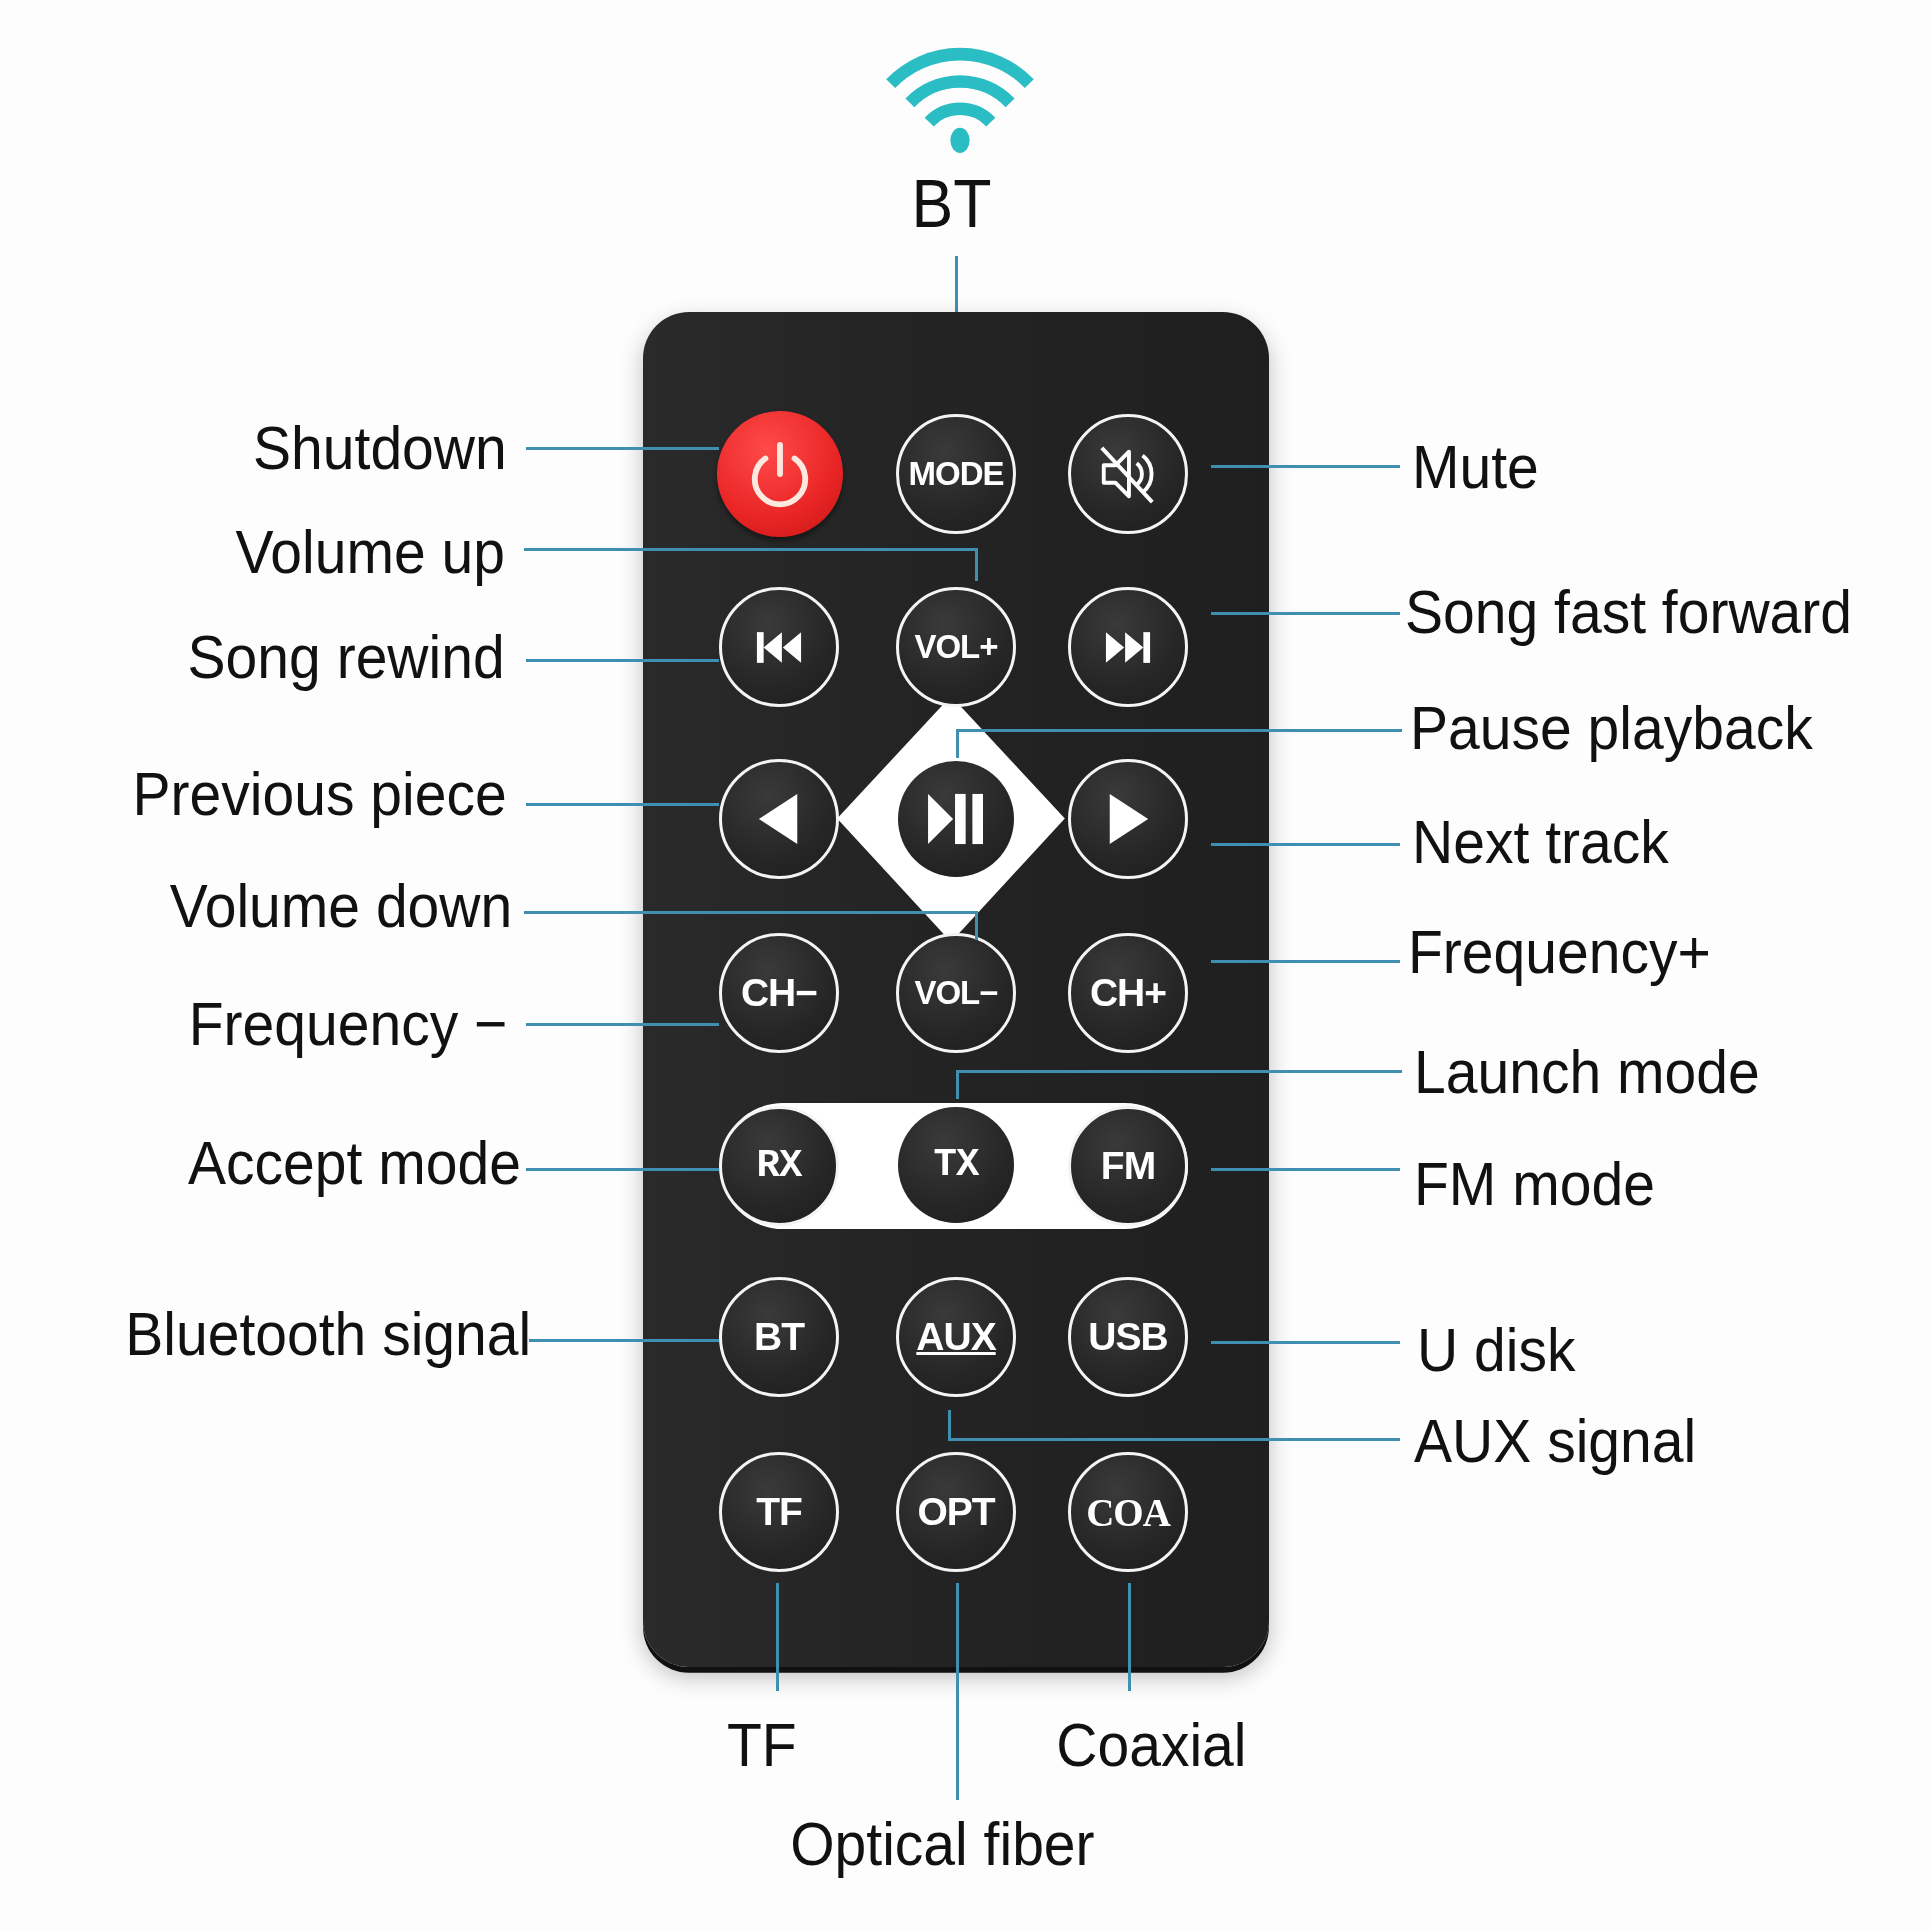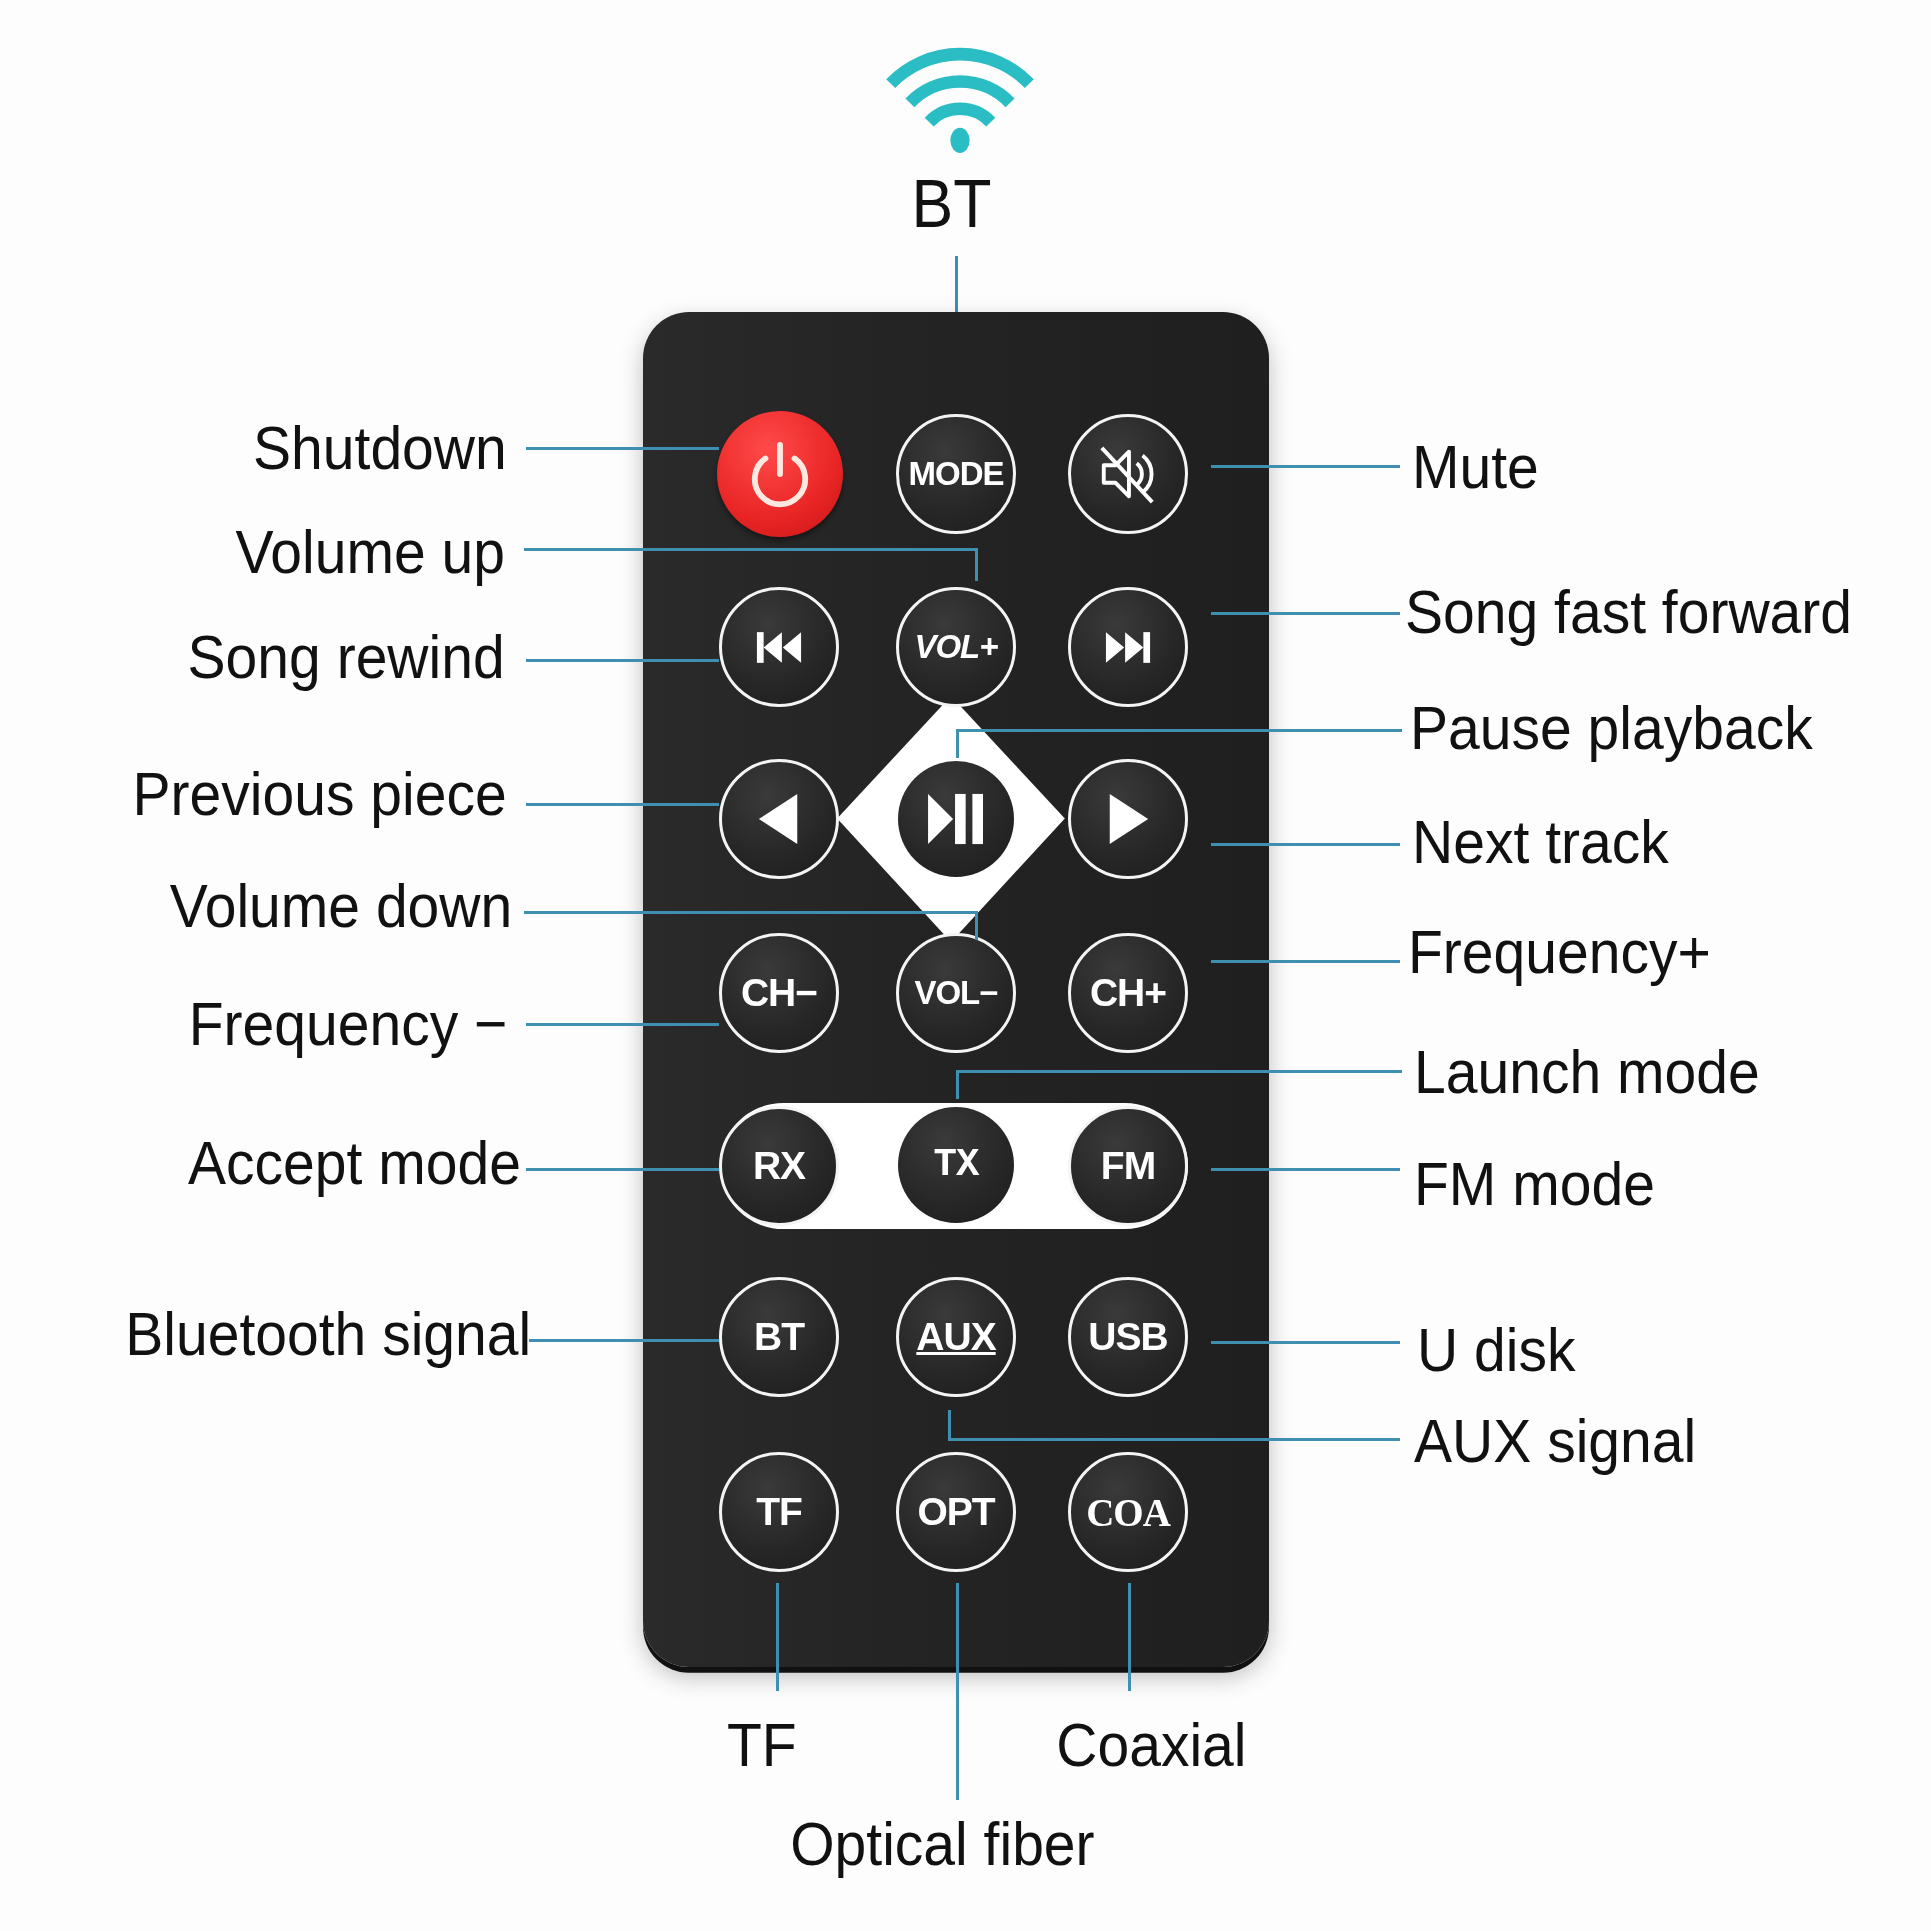--- a/index.html
+++ b/index.html
@@ -62,21 +62,21 @@
   </svg>
 </div>
 
 <div class="btn" style="left:719px;top:587px;">
   <svg width="48" height="39" viewBox="0 0 50 40">
     <rect x="2" y="4" width="7" height="32" fill="#fff"></rect>
     <polygon points="28,4 28,36 9,20" fill="#fff"></polygon>
     <polygon points="48,4 48,36 29,20" fill="#fff"></polygon>
   </svg>
 </div>
-<div class="btn small" style="left:896px;top:587px;font-style:italic;">VOL+</div>
+<div class="btn small" style="left:896px;top:587px;">VOL+</div>
 <div class="btn" style="left:1068px;top:587px;">
   <svg width="48" height="39" viewBox="0 0 50 40">
     <polygon points="2,4 2,36 21,20" fill="#fff"></polygon>
     <polygon points="22,4 22,36 41,20" fill="#fff"></polygon>
     <rect x="41" y="4" width="7" height="32" fill="#fff"></rect>
   </svg>
 </div>
 
 <div class="btn" style="left:719px;top:759px;">
   <svg width="48" height="54" viewBox="0 0 50 56">
@@ -93,21 +93,21 @@
 <div class="btn" style="left:1068px;top:759px;">
   <svg width="48" height="54" viewBox="0 0 50 56">
     <polygon points="6,2 6,54 46,28" fill="#fff"></polygon>
   </svg>
 </div>
 
 <div class="btn" style="left:719px;top:933px;">CH−</div>
 <div class="btn small" style="left:896px;top:933px;">VOL−</div>
 <div class="btn" style="left:1068px;top:933px;">CH+</div>
 
-<div class="btn" style="left:719px;top:1106px;">RX</div>
+<div class="btn" style="left:719px;top:1106px;font-family:Liberation Mono, monospace;">RX</div>
 <div class="btn noring" style="left:898px;top:1107px;font-family:Liberation Mono, monospace;">TX</div>
 <div class="btn" style="left:1068px;top:1106px;">FM</div>
 
 <div class="btn" style="left:719px;top:1277px;">BT</div>
 <div class="btn" style="left:896px;top:1277px;text-decoration:underline;">AUX</div>
 <div class="btn" style="left:1068px;top:1277px;">USB</div>
 
 <div class="btn" style="left:719px;top:1452px;">TF</div>
 <div class="btn" style="left:896px;top:1452px;">OPT</div>
 <div class="btn" style="left:1068px;top:1452px;font-family:Liberation Serif, serif;">COA</div>

